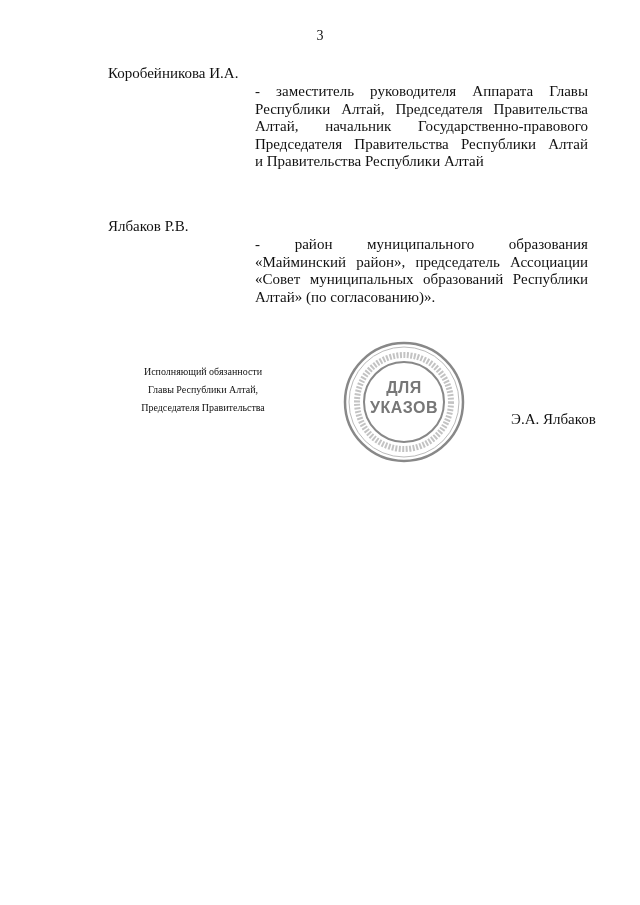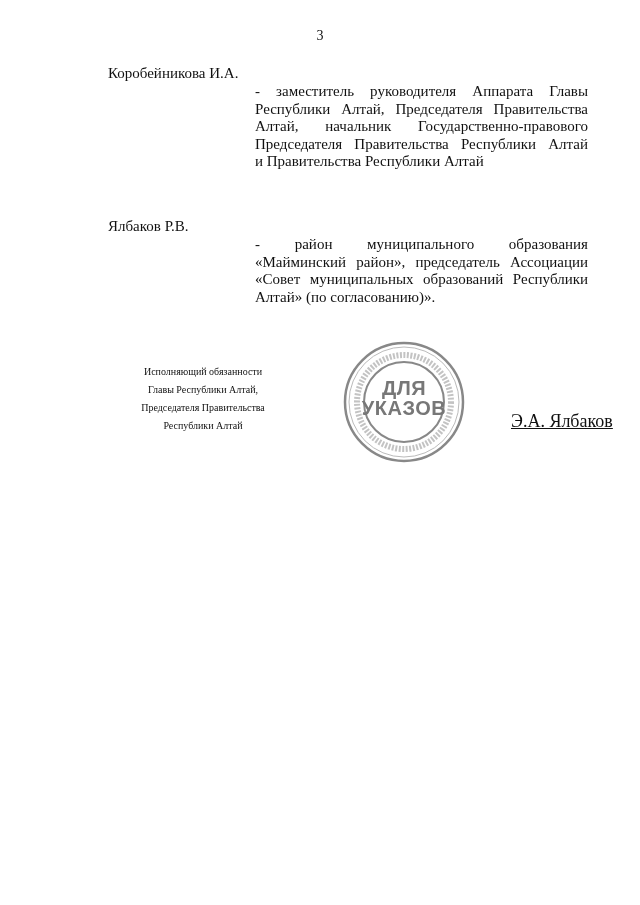--- a/index.html
+++ b/index.html
@@ -9,25 +9,25 @@
               font-size: 14px; }
   .entry { position: absolute; left: 108px; width: 480px; font-size: 15px; line-height: 17.6px; }
   .entry .name { position: absolute; left: 0; top: 0; white-space: nowrap; }
   .entry .desc { position: absolute; left: 147px; top: 0; width: 333px; text-align: justify;
                  text-align-last: left; margin-top: 18px; }
   .entry .desc .line { display: block; text-align: justify; text-align-last: justify; height: 17.6px; }
   .entry .desc .line.last { text-align-last: left; }
   .sig-left { position: absolute; left: 108px; top: 363px; font-size: 10px; line-height: 18px;
               text-align: center; width: 190px; }
   .sig-left span { display: block; white-space: nowrap; }
-  .sig-right { position: absolute; left: 511px; top: 411px; font-size: 18px; white-space: nowrap; text-decoration: underline; }
+  .sig-right { position: absolute; left: 511px; top: 411px; font-size: 15px; white-space: nowrap; }
   .stamp { position: absolute; left: 342px; top: 340px; width: 124px; height: 124px; }
   .stamp-text { position: absolute; left: 0; top: 38px; width: 124px; text-align: center;
                 font-family: "Liberation Sans", "DejaVu Sans", sans-serif; font-weight: bold;
-                font-size: 20px; line-height: 20px; color: #777; letter-spacing: 0.5px; }
+                font-size: 16px; line-height: 20px; color: #777; letter-spacing: 0.5px; }
 </style>
 </head>
 <body>
 
 <div class="page-num">3</div>
 
 <div class="entry" style="top:65px;">
   <div class="name">Коробейникова И.А.</div>
   <div class="desc">
     <span class="line">- заместитель руководителя Аппарата Главы</span>
@@ -45,21 +45,20 @@
     <span class="line">«Майминский район», председатель Ассоциации</span>
     <span class="line">«Совет муниципальных образований Республики</span>
     <span class="line last">Алтай» (по согласованию)».</span>
   </div>
 </div>
 
 <div class="sig-left">
   <span>Исполняющий обязанности</span>
   <span>Главы Республики Алтай,</span>
   <span>Председателя Правительства</span>
-  <span>Республики Алтай</span>
 </div>
 
 <div class="stamp">
   <svg width="124" height="124" viewBox="0 0 124 124">
     <circle cx="62" cy="62" r="59" fill="none" stroke="#888" stroke-width="2.5"></circle>
     <circle cx="62" cy="62" r="55" fill="none" stroke="#bbb" stroke-width="1"></circle>
     <circle cx="62" cy="62" r="47" fill="none" stroke="#aaa" stroke-width="6" stroke-dasharray="2 1.5" opacity="0.7"></circle>
     <circle cx="62" cy="62" r="40" fill="none" stroke="#888" stroke-width="2"></circle>
   </svg>
   <div class="stamp-text">

